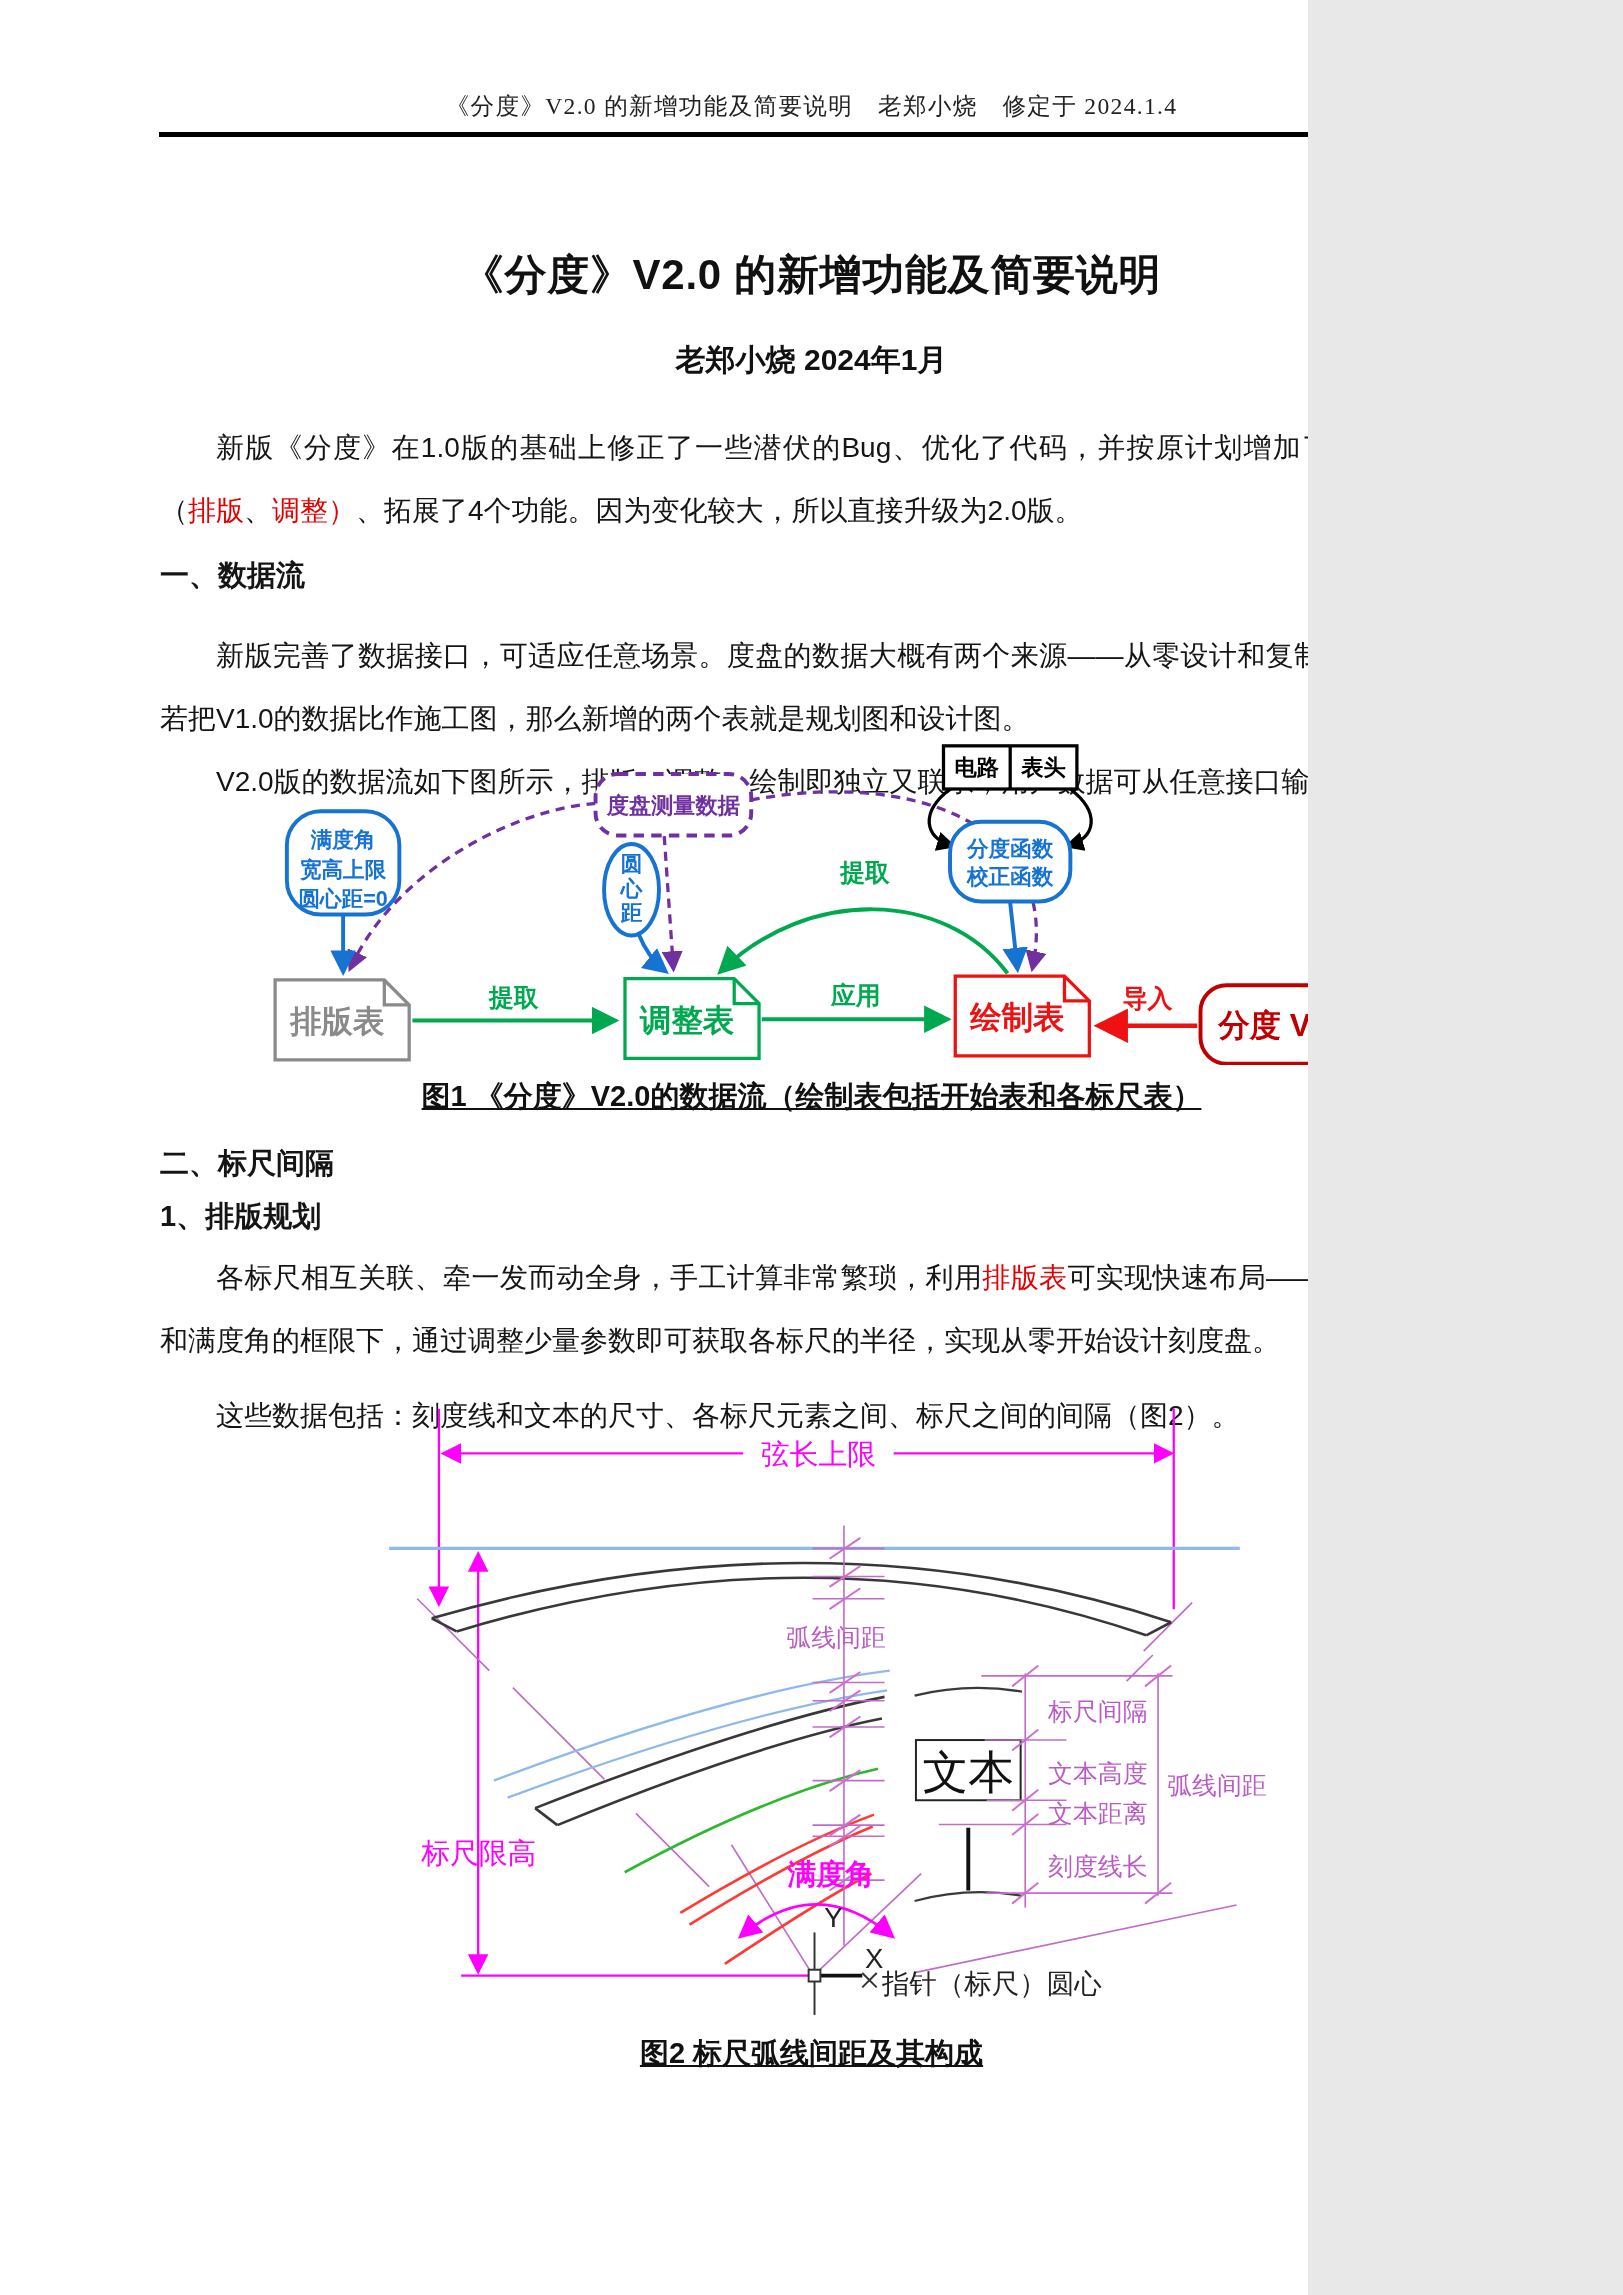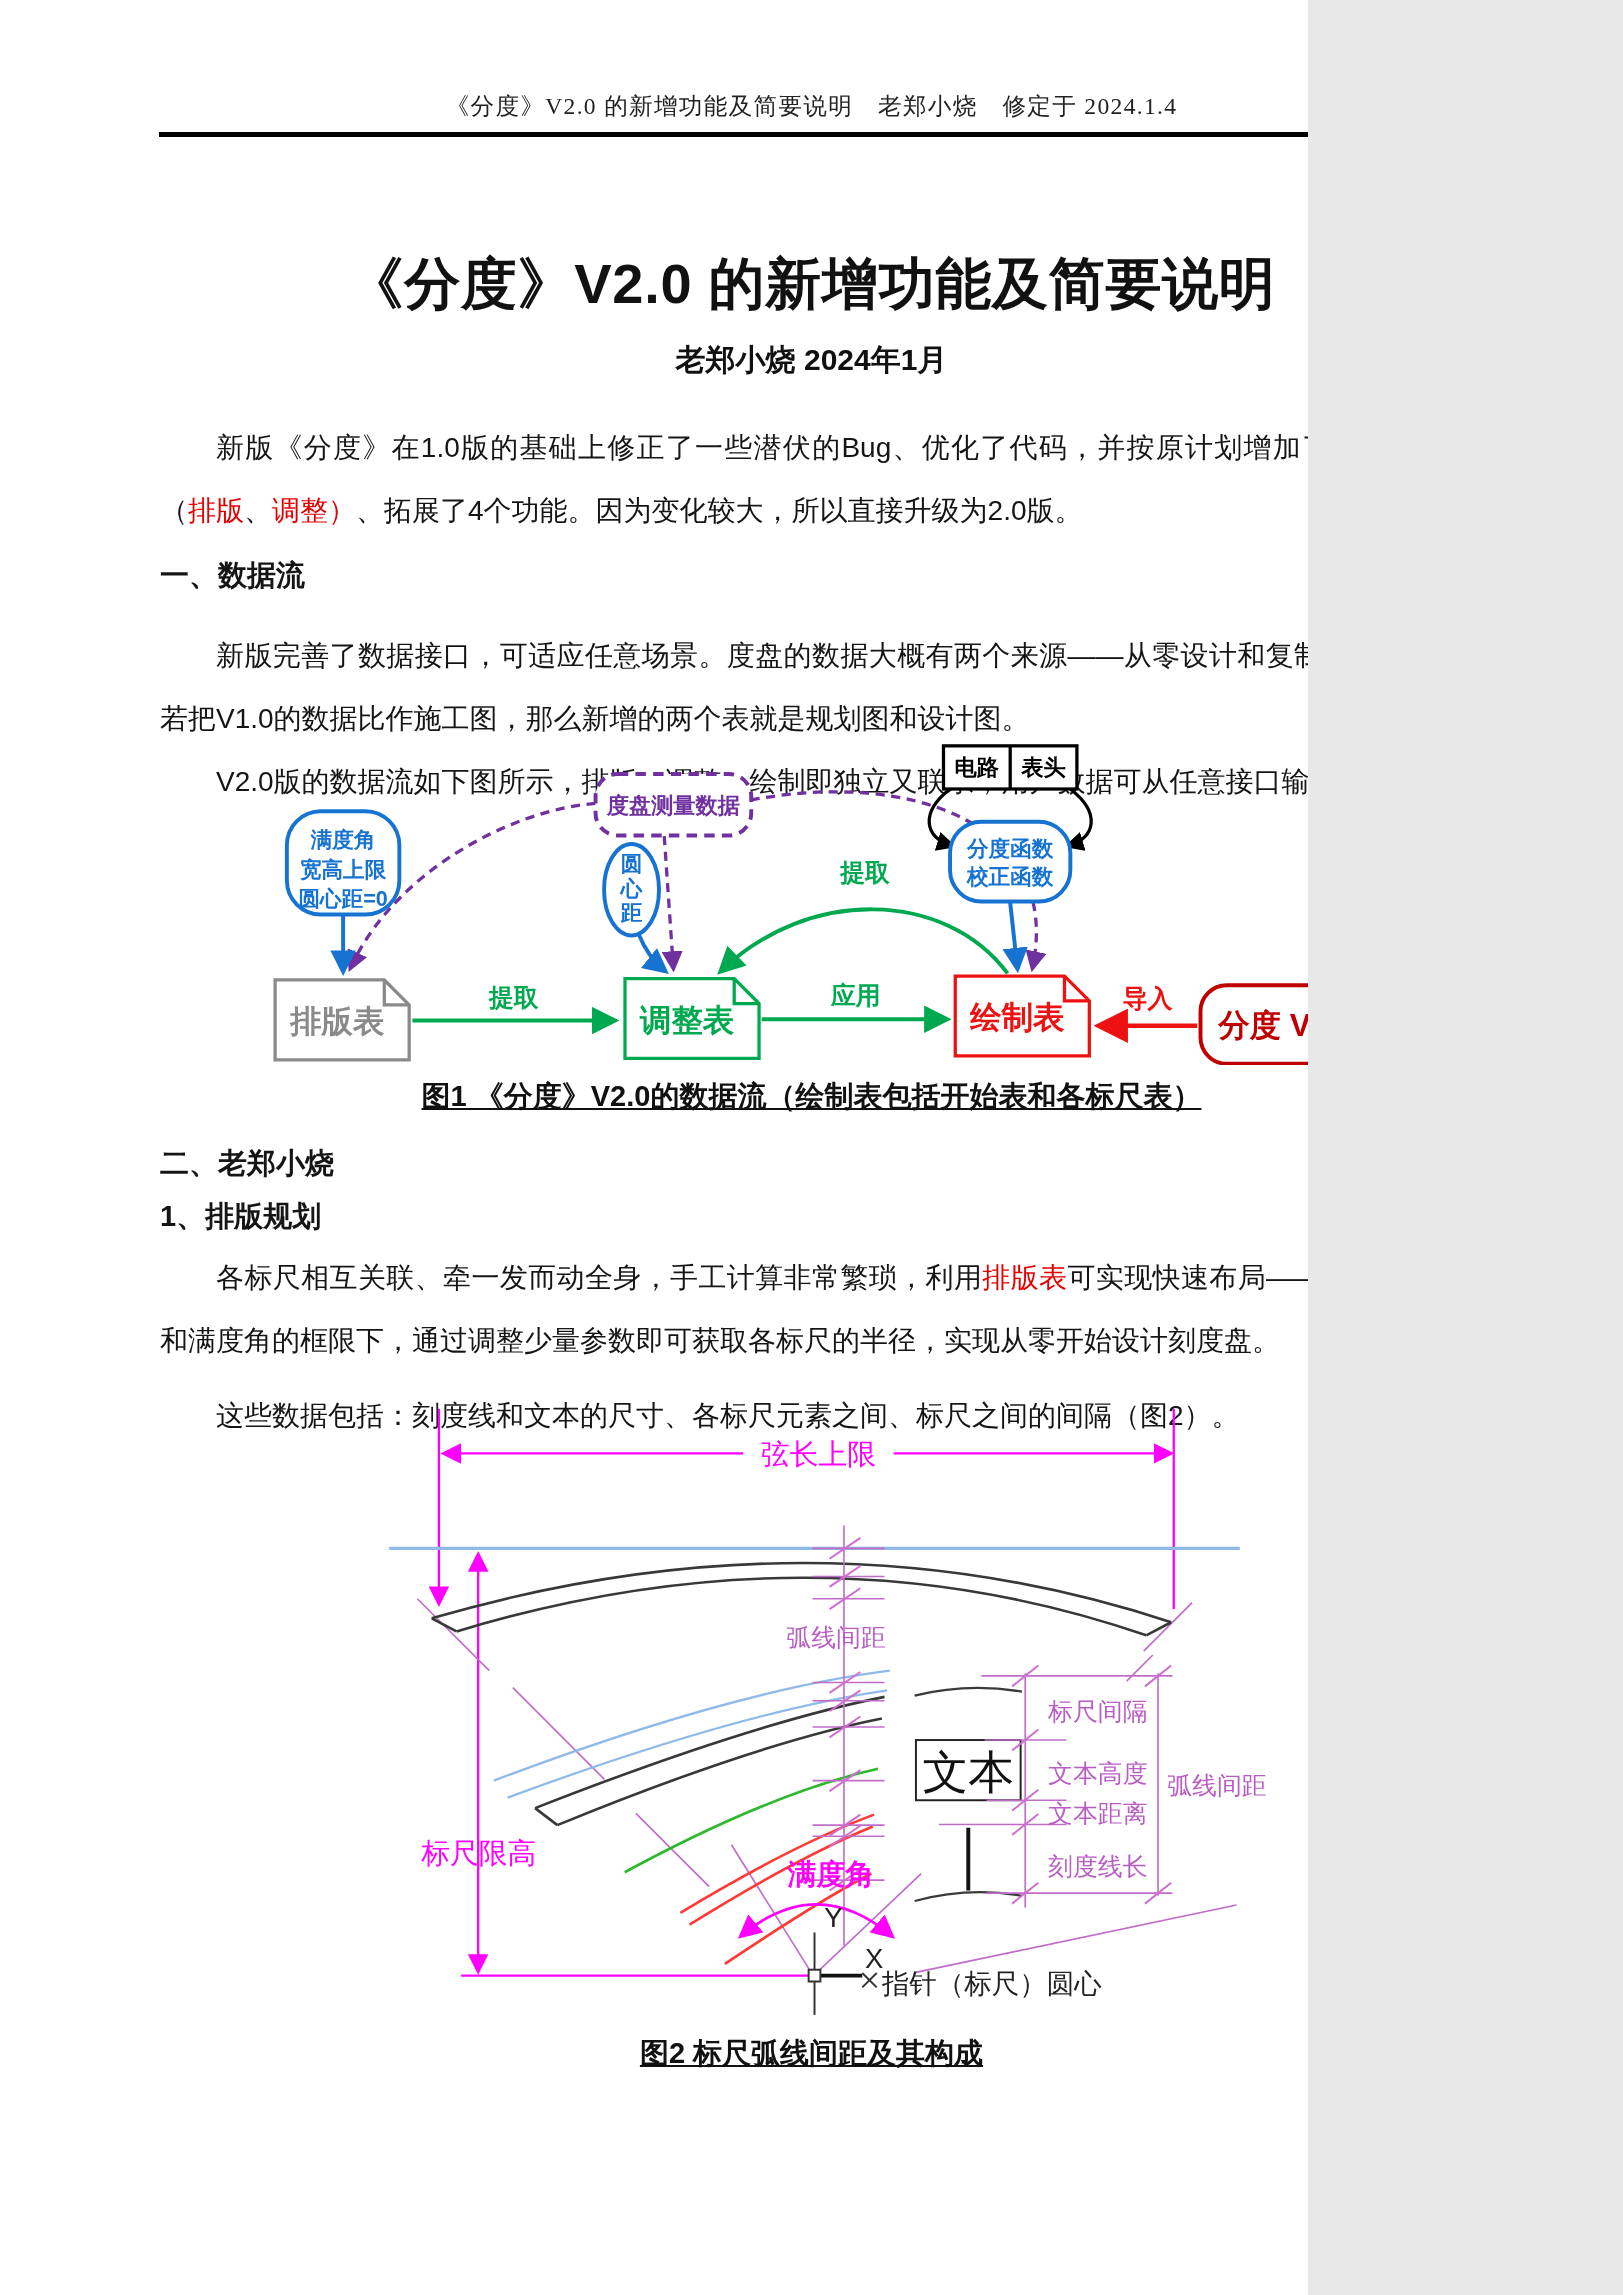--- a/index.html
+++ b/index.html
@@ -8,21 +8,21 @@
     font-family:"Liberation Sans", sans-serif;color:#111;overflow:hidden;
   }
   .abs{position:absolute;}
   
   .hdr-text{
     left:0;top:90px;width:1623px;text-align:center;
     font-family:"Liberation Serif", serif;font-size:23.6px;color:#222;letter-spacing:1.3px;
   }
   .hdr-rule{left:159px;top:132px;width:1305px;height:4.6px;background:#000;}
   
-  .doc-title{left:0;top:247px;width:1623px;text-align:center;font-size:56px;font-weight:bold;letter-spacing:0.7px;}
+  .doc-title{left:0;top:247px;width:1623px;text-align:center;font-size:42px;font-weight:bold;letter-spacing:0.7px;}
   .doc-subtitle{left:0;top:340px;width:1623px;text-align:center;font-size:30px;font-weight:bold;}
   
   .para{left:160px;width:1304px;font-size:28px;line-height:63px;text-align:justify;text-justify:inter-ideograph;color:#151515;}
   .indent{text-indent:2em;}
   .red{color:#e30000;}
   .h-sec{left:160px;font-size:29px;font-weight:bold;color:#151515;}
   .caption{left:0;width:1623px;text-align:center;font-size:29px;font-weight:bold;color:#111;text-decoration:underline;}
   
   svg text{font-family:"Liberation Sans", sans-serif;}
   .fig1-node{font-size:48px;font-weight:bold;}
@@ -131,21 +131,21 @@
     </g>
     <g>
       <rect x="1445" y="378" width="262" height="120" rx="40" fill="#fff" stroke="#c00000" stroke-width="6"></rect>
       <circle cx="1668" cy="396" r="11" fill="#fff" stroke="#c00000" stroke-width="5"></circle>
       <text class="fig1-node" x="1576" y="455" text-anchor="middle" font-size="46" fill="#c00000">分度 V1.0</text>
     </g>
   </svg>
 
   <div class="abs caption" style="top:1077px;">图1 《分度》V2.0的数据流（绘制表包括开始表和各标尺表）</div>
 
-  <div class="abs h-sec" style="top:1144px;">二、老郑小烧</div>
+  <div class="abs h-sec" style="top:1144px;">二、标尺间隔</div>
   <div class="abs h-sec" style="top:1197px;">1、排版规划</div>
   <div class="abs para indent" style="top:1246px;"><span>各标尺相互关联、牵一发而动全身，手工计算非常繁琐，利用</span><span class="red">排版表</span><span>可实现快速布局——在度盘尺寸和满度角的框限下，通过调整少量参数即可获取各标尺的半径，实现从零开始设计刻度盘。</span></div>
   <div class="abs para indent" style="top:1384px;">这些数据包括：刻度线和文本的尺寸、各标尺元素之间、标尺之间的间隔（图2）。</div>
 
   <svg class="abs" style="left:327px;top:1388px;" width="1047" height="638" viewBox="0 0 1600 975">
     <defs>
       <marker id="mMag" viewBox="0 0 10 10" refX="8.5" refY="5" markerWidth="9" markerHeight="9" orient="auto-start-reverse">
           <path d="M0,0L10,5L0,10z" fill="#ff00ff"></path>
         </marker>
     </defs>

